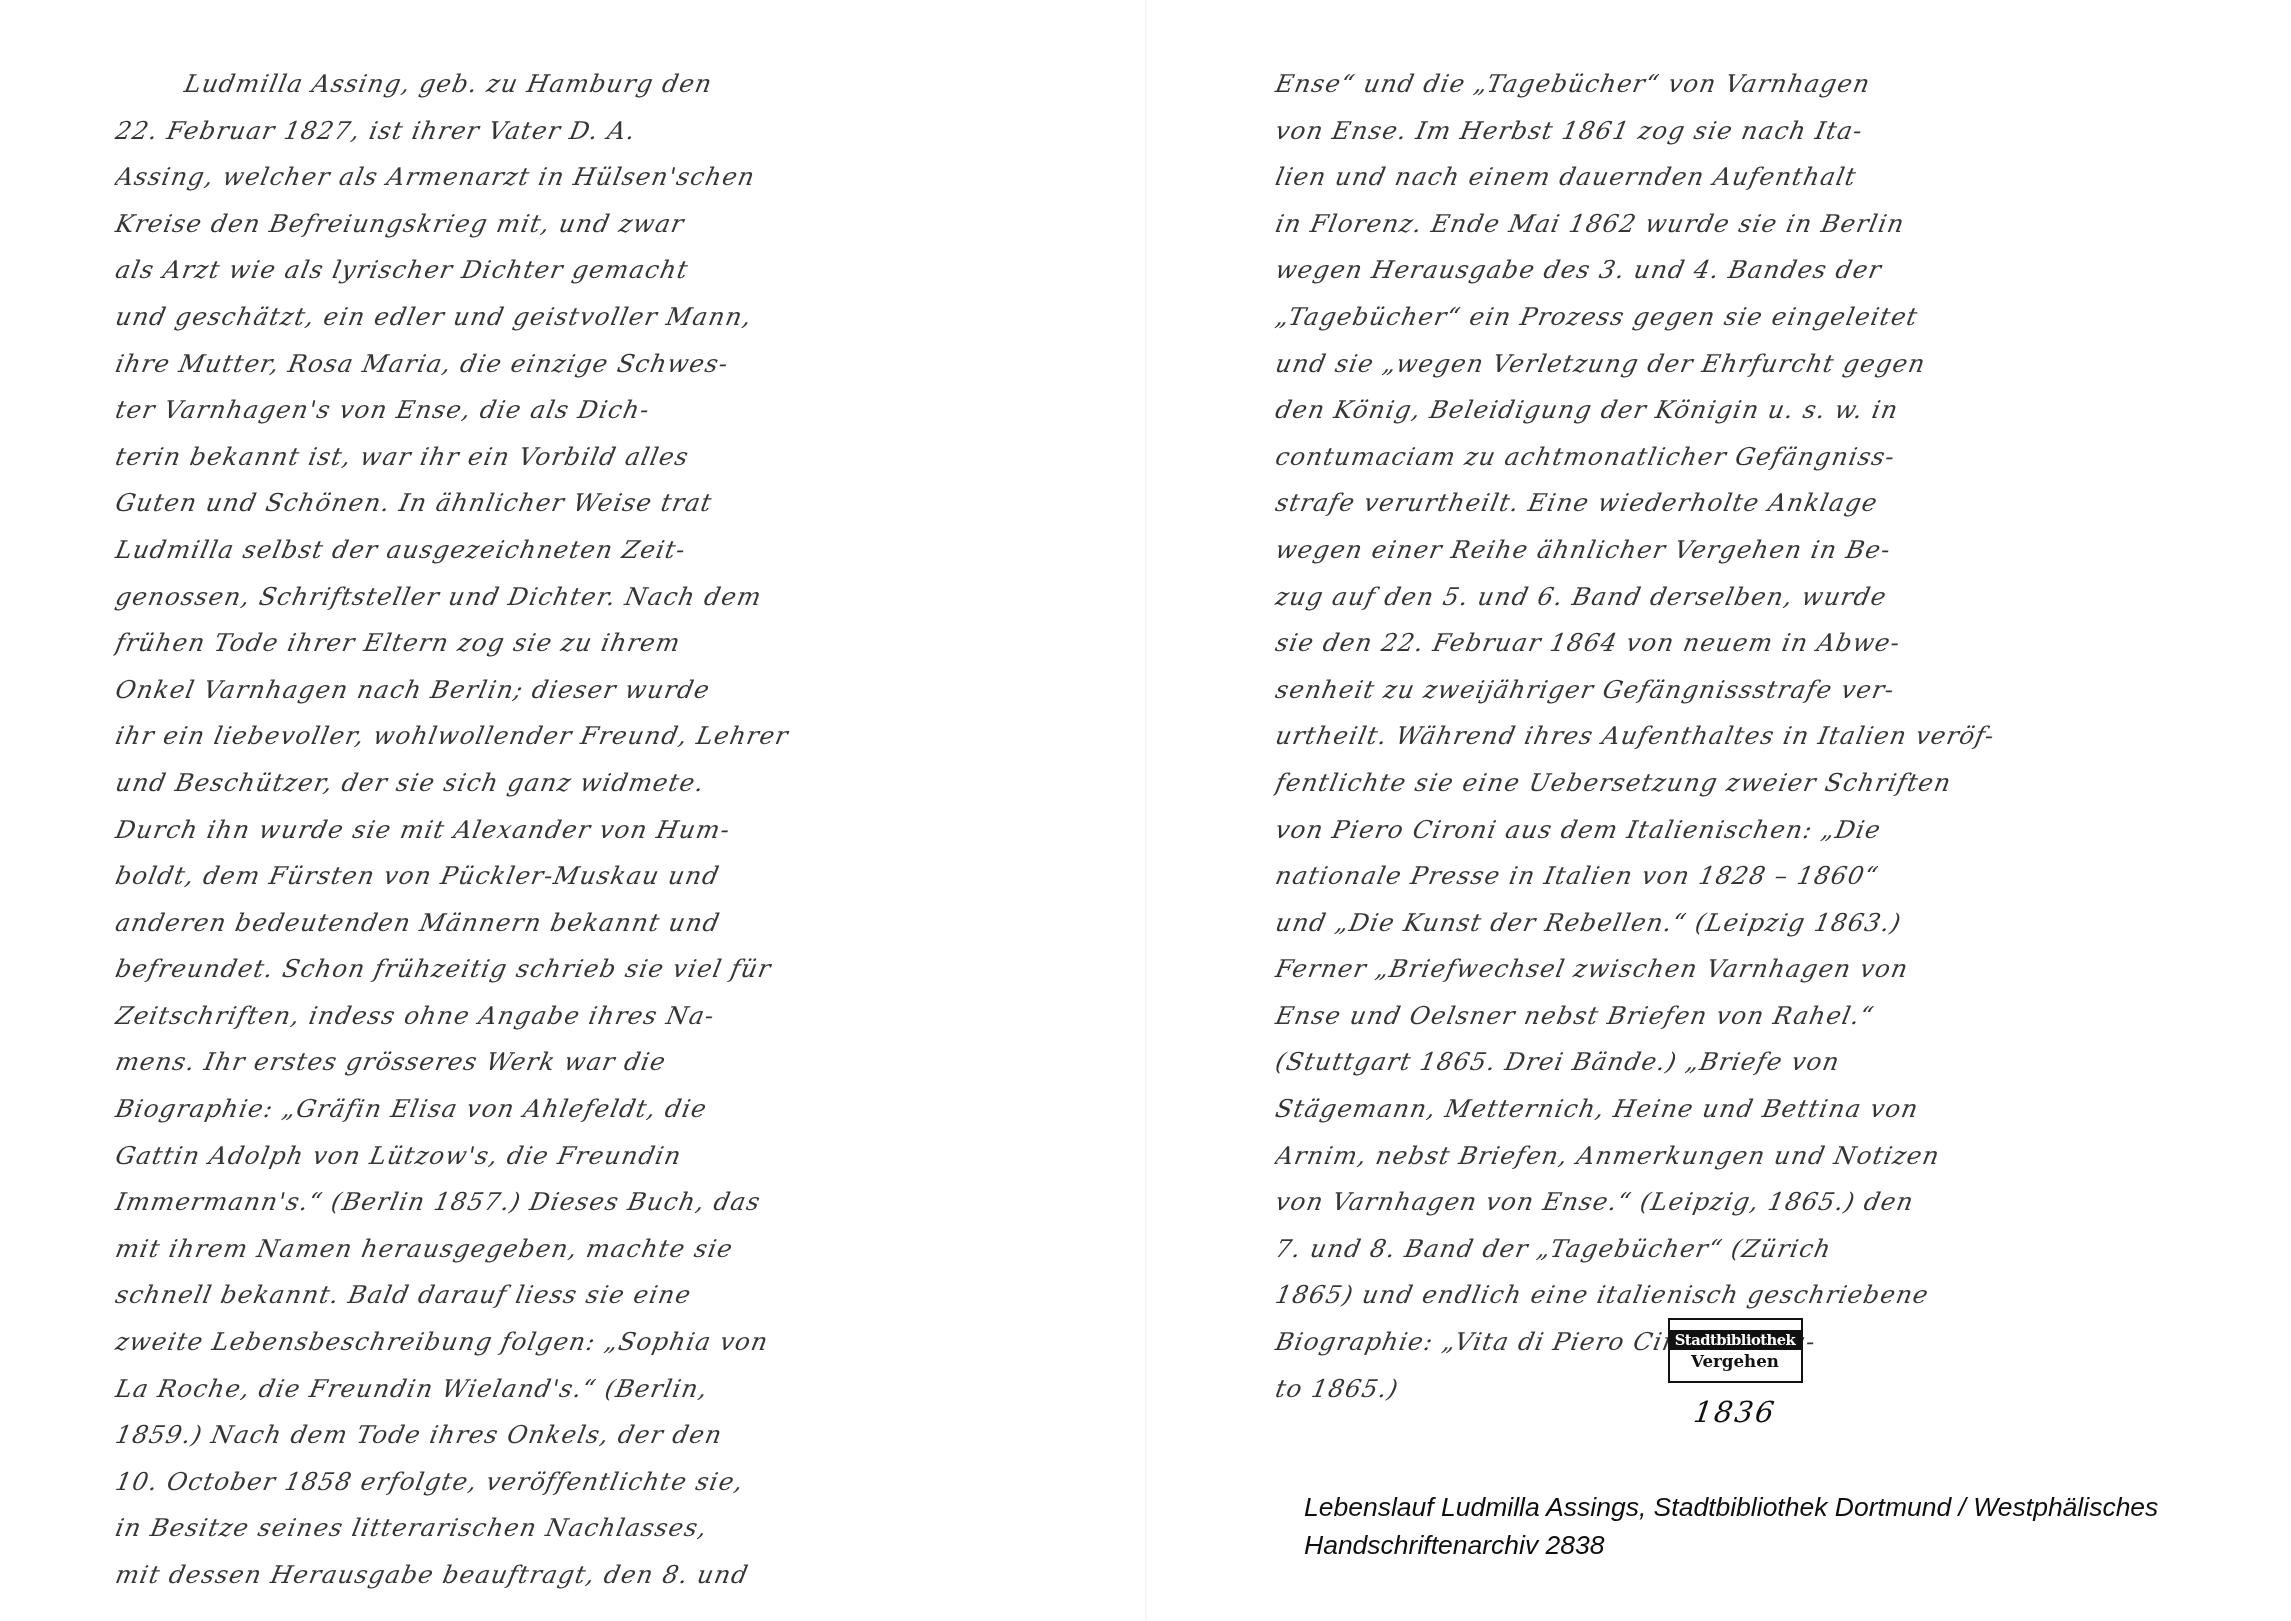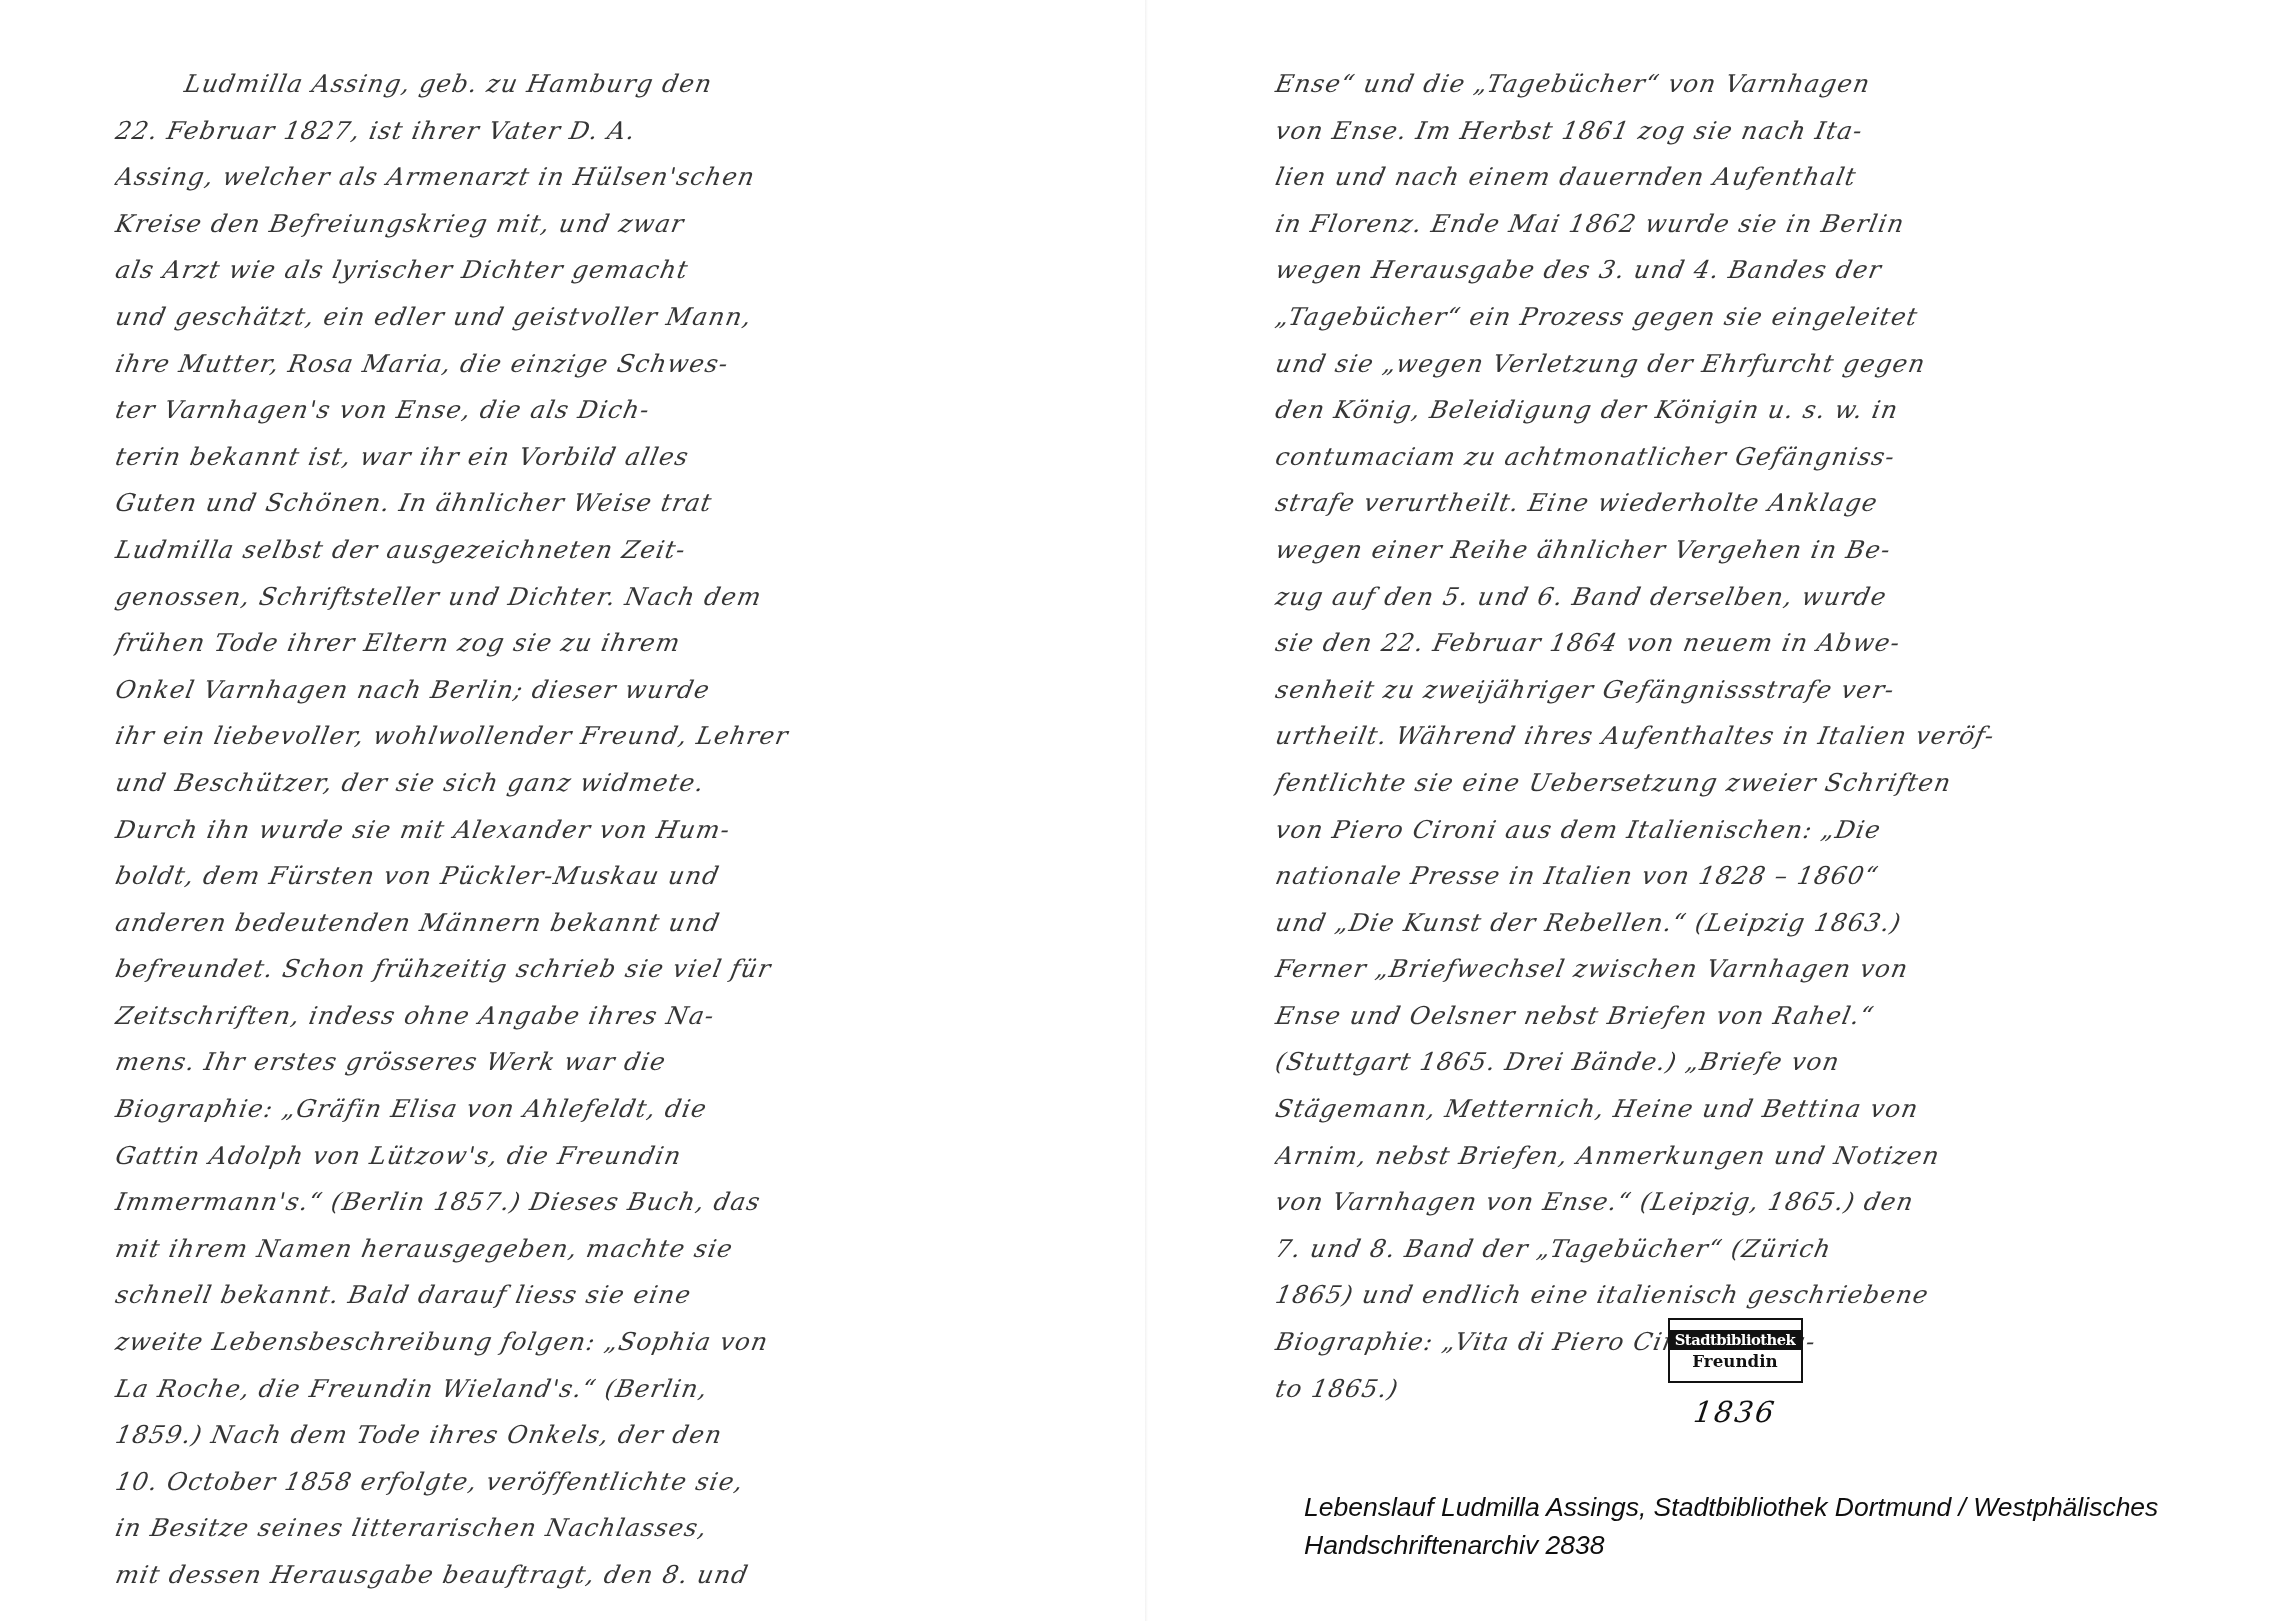--- a/index.html
+++ b/index.html
@@ -203,21 +203,21 @@
       <div class="hw-line">7. und 8. Band der „Tagebücher“ (Zürich</div>
       <div class="hw-line">1865) und endlich eine italienisch geschriebene</div>
       <div class="hw-line">Biographie: „Vita di Piero Cironi.“ (Pra-</div>
       <div class="hw-line">to 1865.)</div>
     </div>
   </div>
 
   <div class="stamp-wrap">
     <div class="stamp-box">
       <div class="stamp-top">Stadtbibliothek</div>
-      <div class="stamp-bottom">Freundin</div>
+      <div class="stamp-bottom">Vergehen</div>
     </div>
     <div class="stamp-number">1836</div>
   </div>
 
   <div class="caption">Lebenslauf Ludmilla Assings, Stadtbibliothek Dortmund / Westphälisches Handschriftenarchiv 2838</div>
 
 </div>
 
 
 </body></html>

